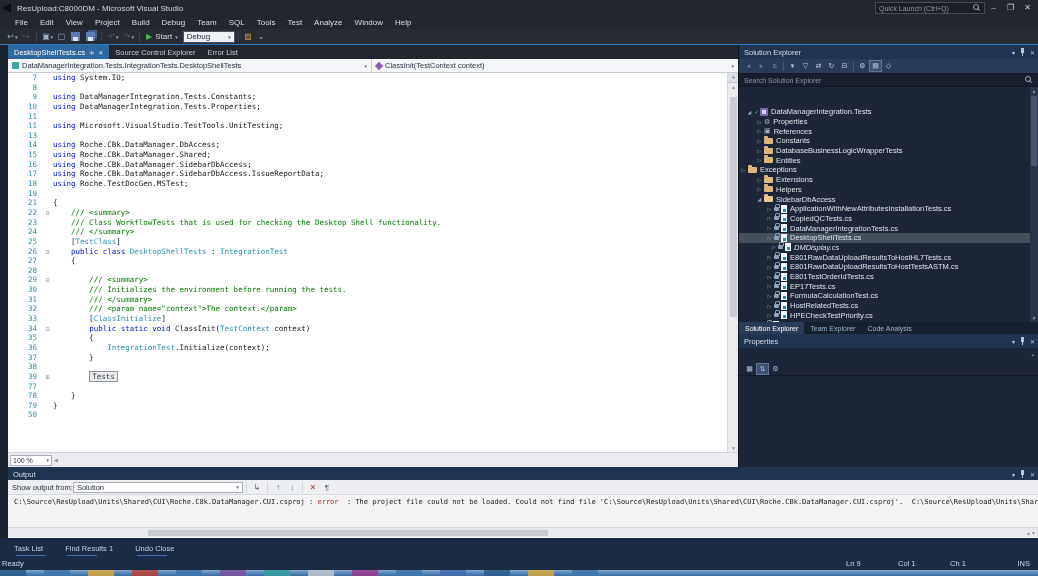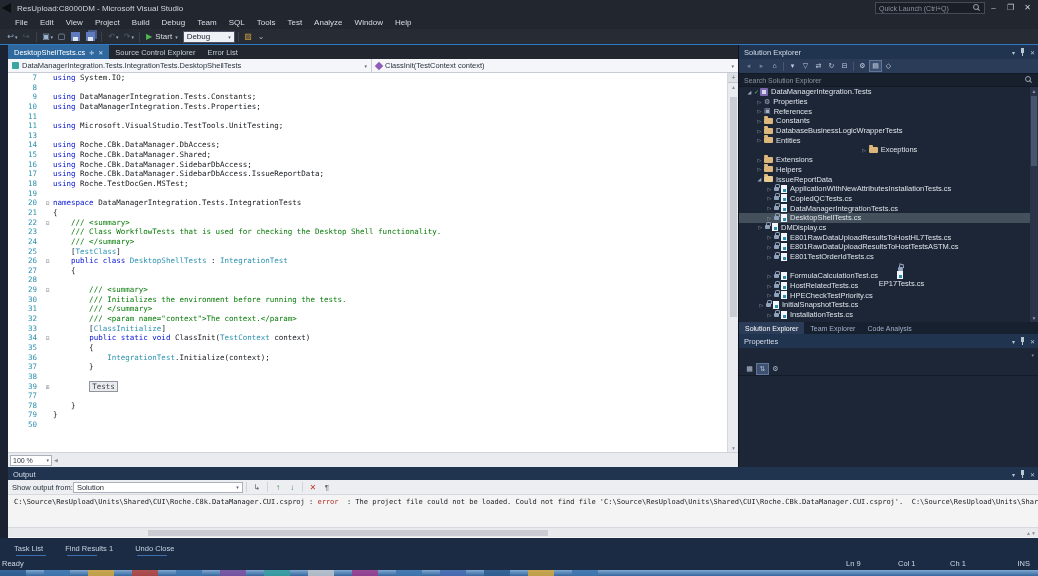--- a/index.html
+++ b/index.html
@@ -302,25 +302,20 @@
           <span class="ln">18</span>
           <span class="fold"></span>
           <span class="code-text"><span class="seg-k">using</span><span class="seg-p"> Roche.TestDocGen.MSTest;</span></span>
         </div>
         <div class="code-row">
           <span class="ln">19</span>
           <span class="fold"></span>
           <span class="code-text"></span>
         </div>
         <div class="code-row">
-          <span class="ln">20</span>
-          <span class="fold">⊟</span>
-          <span class="code-text"><span class="seg-k">namespace</span><span class="seg-p"> DataManagerIntegration.Tests.IntegrationTests</span></span>
-        </div>
-        <div class="code-row">
           <span class="ln">21</span>
           <span class="fold"></span>
           <span class="code-text"><span class="seg-p">{</span></span>
         </div>
         <div class="code-row">
           <span class="ln">22</span>
           <span class="fold">⊟</span>
           <span class="code-text"><span class="seg-c">    /// &lt;summary&gt;</span></span>
         </div>
         <div class="code-row">
@@ -470,21 +465,21 @@
         <span class="se-ico">⚙</span>
         <span class="se-ico active">▤</span>
         <span class="se-ico">◇</span>
       </div>
     <div class="se-search">
       <span>Search Solution Explorer</span>
       <span class="mag"></span>
     </div>
     <div class="tree" id="se-tree">
 
-    <div class="tree-row" style="padding-left: 6px;">
+    <div class="tree-row" style="padding-left: 6px; margin-top: 20px;">
           <span class="exp">◢</span>
           <span class="i-check">✓</span>
           <span class="i-project"></span>
           <span>DataManagerIntegration.Tests</span>
         </div>
         <div class="tree-row" style="padding-left: 16px;">
           <span class="exp">▷</span>
           <span class="i-gear">⚙</span>
           <span>Properties</span>
         </div>
@@ -501,39 +496,39 @@
         <div class="tree-row" style="padding-left: 16px;">
           <span class="exp">▷</span>
           <span class="i-folder"></span>
           <span>DatabaseBusinessLogicWrapperTests</span>
         </div>
         <div class="tree-row" style="padding-left: 16px;">
           <span class="exp">▷</span>
           <span class="i-folder"></span>
           <span>Entities</span>
         </div>
-        <div class="tree-row" style=" justify-content: center;">
+        <div class="tree-row" style="">
           <span class="exp">▷</span>
           <span class="i-folder"></span>
           <span>Exceptions</span>
         </div>
         <div class="tree-row" style="padding-left: 16px;">
           <span class="exp">▷</span>
           <span class="i-folder"></span>
           <span>Extensions</span>
         </div>
         <div class="tree-row" style="padding-left: 16px; align-items: center;">
           <span class="exp">▷</span>
           <span class="i-folder"></span>
           <span>Helpers</span>
         </div>
         <div class="tree-row" style="padding-left: 16px;">
           <span class="exp">◢</span>
           <span class="i-folder open"></span>
-          <span>IssueReportData</span>
+          <span>SidebarDbAccess</span>
         </div>
         <div class="tree-row" style="padding-left: 26px;">
           <span class="exp">▷</span>
           <span class="i-lock"></span>
           <span class="i-page"></span>
           <span>ApplicationWithNewAttributesInstallationTests.cs</span>
         </div>
         <div class="tree-row" style="padding-left: 26px;">
           <span class="exp">▷</span>
           <span class="i-lock"></span>
@@ -545,21 +540,21 @@
           <span class="i-lock"></span>
           <span class="i-page"></span>
           <span>DataManagerIntegrationTests.cs</span>
         </div>
         <div class="tree-row selected" style="padding-left: 26px;">
           <span class="exp">▷</span>
           <span class="i-lock"></span>
           <span class="i-page"></span>
           <span>DesktopShellTests.cs</span>
         </div>
-        <div class="tree-row" style="padding-left: 17px;">
+        <div class="tree-row" style="padding-left: 30px; font-style: italic;">
           <span class="exp">▷</span>
           <span class="i-lock"></span>
           <span class="i-page"></span>
           <span>DMDisplay.cs</span>
         </div>
         <div class="tree-row" style="padding-left: 26px;">
           <span class="exp">▷</span>
           <span class="i-lock"></span>
           <span class="i-page"></span>
           <span>E801RawDataUploadResultsToHostHL7Tests.cs</span>
@@ -569,21 +564,21 @@
           <span class="i-lock"></span>
           <span class="i-page"></span>
           <span>E801RawDataUploadResultsToHostTestsASTM.cs</span>
         </div>
         <div class="tree-row" style="padding-left: 26px;">
           <span class="exp">▷</span>
           <span class="i-lock"></span>
           <span class="i-page"></span>
           <span>E801TestOrderIdTests.cs</span>
         </div>
-        <div class="tree-row" style="padding-left: 26px; flex-direction: column;">
+        <div class="tree-row" style="padding-left: 26px;">
           <span class="exp">▷</span>
           <span class="i-lock"></span>
           <span class="i-page"></span>
           <span>EP17Tests.cs</span>
         </div>
         <div class="tree-row" style="padding-left: 26px;">
           <span class="exp">▷</span>
           <span class="i-lock"></span>
           <span class="i-page"></span>
           <span>FormulaCalculationTest.cs</span>

